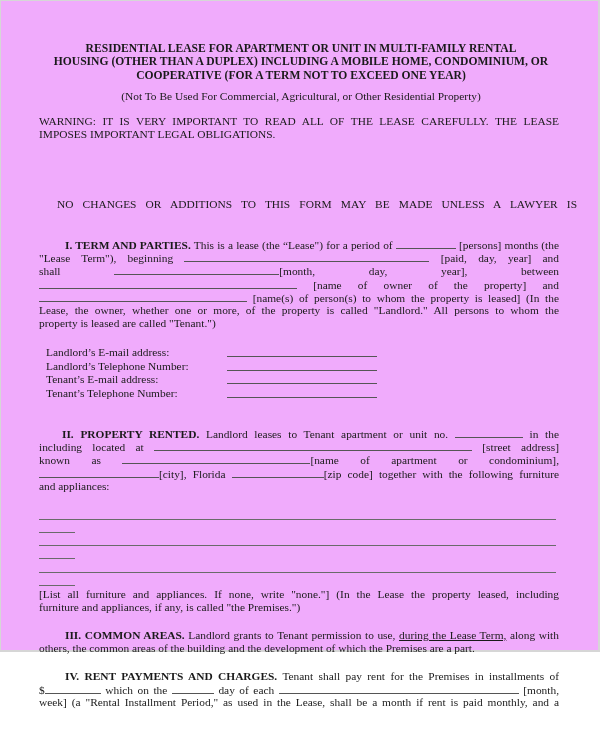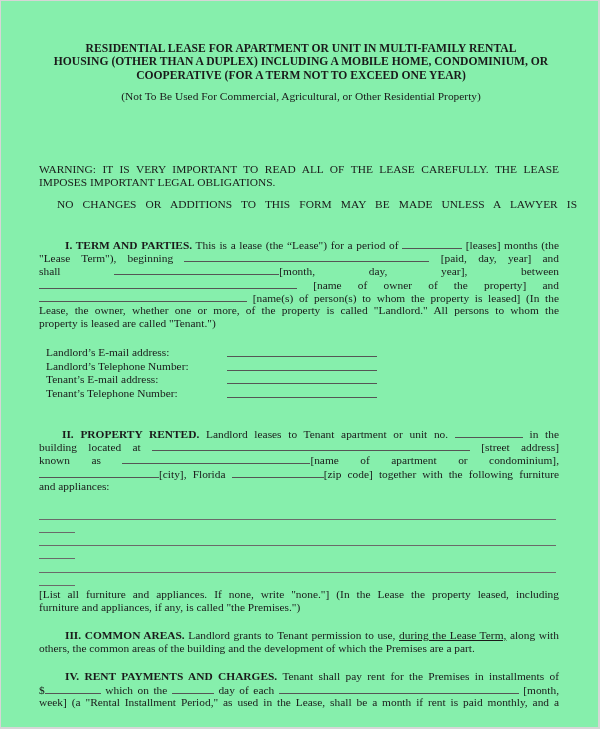--- a/index.html
+++ b/index.html
@@ -1,24 +1,24 @@
 <!DOCTYPE html>
 <html><head>
 <meta charset="utf-8">
 <style>
   html, body { margin: 0; padding: 0; background: #ffffff; }
   body { width: 600px; height: 740px; overflow: hidden; }
   .page {
     position: relative;
-    width: 600px; height: 729px;
+    width: 600px; height: 652px;
     box-sizing: border-box;
     border: 1px solid #d6d6d6;
     border-right: 2px solid #d6d6d6;
     border-bottom: 2px solid #d6d6d6;
-    background: #86efac;
+    background: #f0abfc;
     font-family: "Liberation Serif", "DejaVu Serif", serif;
     color: #1a1a1a;
     font-size: 11.4px;
     line-height: 13.2px;
   }
   .abs { position: absolute; }
   .title {
     left: 30px; width: 540px; top: 41px;
     text-align: center; font-weight: bold; font-size: 11.6px; line-height: 13.3px;
   }
@@ -46,32 +46,32 @@
 <div class="page">
 
   <div class="abs title">
     <div>RESIDENTIAL LEASE FOR APARTMENT OR UNIT IN MULTI-FAMILY RENTAL</div>
     <div>HOUSING (OTHER THAN A DUPLEX) INCLUDING A MOBILE HOME, CONDOMINIUM, OR</div>
     <div>COOPERATIVE (FOR A TERM NOT TO EXCEED ONE YEAR)</div>
   </div>
 
   <div class="abs subtitle">(Not To Be Used For Commercial, Agricultural, or Other Residential Property)</div>
 
-  <div class="abs para" style="top:114px;margin-top:48px;">
+  <div class="abs para" style="top:114px;">
     <span class="line">WARNING: IT IS VERY IMPORTANT TO READ ALL OF THE LEASE CAREFULLY. THE LEASE</span>
     <span class="line left">IMPOSES IMPORTANT LEGAL OBLIGATIONS.</span>
   </div>
 
 
   <div class="abs para" style="top:197px;margin-left:18px;">
     <span class="line">NO CHANGES OR ADDITIONS TO THIS FORM MAY BE MADE UNLESS A LAWYER IS</span>
   </div>
 
   <div class="abs para" style="top:237px;">
-    <span class="line" style="padding-left:3px;"><b>I. TERM AND PARTIES.</b> <span>This is a lease (the “Lease") for a period of</span> <span class="blank" style="width:60px;"></span> <span>[leases] months (the</span></span>
+    <span class="line" style="padding-left:3px;"><b>I. TERM AND PARTIES.</b> <span>This is a lease (the “Lease") for a period of</span> <span class="blank" style="width:60px;"></span> <span>[persons] months (the</span></span>
     <span class="line"><span>"Lease Term"), beginning</span> <span class="blank" style="width:245px;"></span> <span>[paid, day, year] and</span></span>
     <span class="line"><span>shall</span> <span class="blank" style="width:165px;"></span><span>[month, day, year], between</span></span>
     <span class="line"><span class="blank" style="width:258px;"></span> <span>[name of owner of the property] and</span></span>
     <span class="line"><span class="blank" style="width:208px;"></span> <span>[name(s) of person(s) to whom the property is leased] (In the</span></span>
     <span class="line">Lease, the owner, whether one or more, of the property is called "Landlord." All persons to whom the</span>
     <span class="line left">property is leased are called "Tenant.")</span>
   </div>
 
   <div class="abs contact">
     <div class="contact-row">
@@ -87,21 +87,21 @@
       <span class="contact-line"></span>
     </div>
     <div class="contact-row">
       <span class="contact-label">Tenant’s Telephone Number:</span>
       <span class="contact-line"></span>
     </div>
   </div>
 
   <div class="abs para" style="top:426px;">
     <span class="line"><b>II.  PROPERTY RENTED.</b> <span>Landlord leases to Tenant apartment or unit no.</span> <span class="blank" style="width:68px;"></span> <span>in the</span></span>
-    <span class="line"><span>building located at</span> <span class="blank" style="width:318px;"></span> <span>[street address]</span></span>
+    <span class="line"><span>including located at</span> <span class="blank" style="width:318px;"></span> <span>[street address]</span></span>
     <span class="line"><span>known as</span> <span class="blank" style="width:188px;"></span><span>[name of apartment or condominium],</span></span>
     <span class="line"><span class="blank" style="width:120px;"></span><span>[city], Florida</span> <span class="blank" style="width:92px;"></span><span>[zip code] together with the following furniture</span></span>
     <span class="line left">and appliances:</span>
   </div>
 
   <div class="abs furn-line furn-long" style="top:518px;"></div>
   <div class="abs furn-line furn-short" style="top:531px;"></div>
   <div class="abs furn-line furn-long" style="top:544px;"></div>
   <div class="abs furn-line furn-short" style="top:557px;"></div>
   <div class="abs furn-line furn-long" style="top:571px;"></div>

